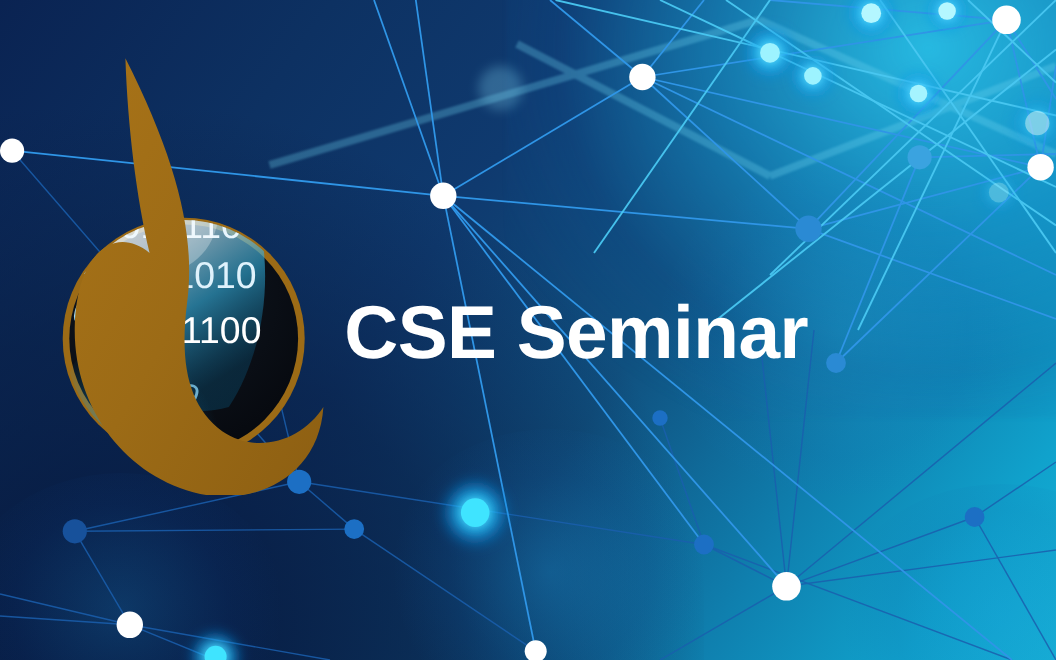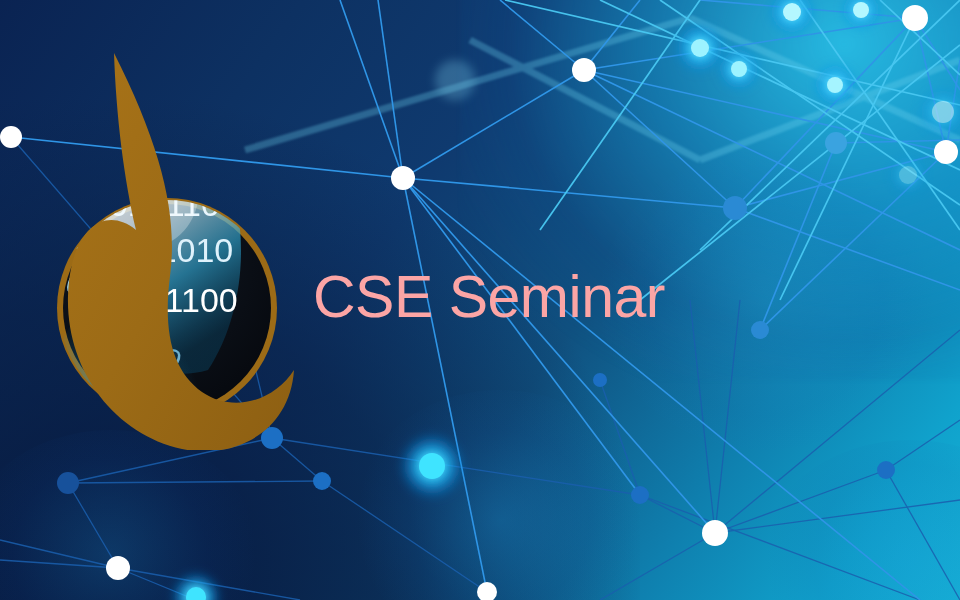--- a/index.html
+++ b/index.html
@@ -51,25 +51,25 @@
   
   #logo{
     position:absolute;
     left:42px;top:40px;
     width:300px;height:410px;
   }
   
   #title{
     position:absolute;
     left:313px;top:268px;
-    font-size:59px;
+    font-size:68px;
     line-height:1;
-    font-weight:400;
+    font-weight:700;
     letter-spacing:-.5px;
-    color:#fca5a5;
+    color:#ffffff;
     white-space:nowrap;
   }
 </style>
 </head>
 <body>
 
 <div id="banner">
 
   <div class="bg-base"></div>
   <div class="bg-corner-glow"></div>

